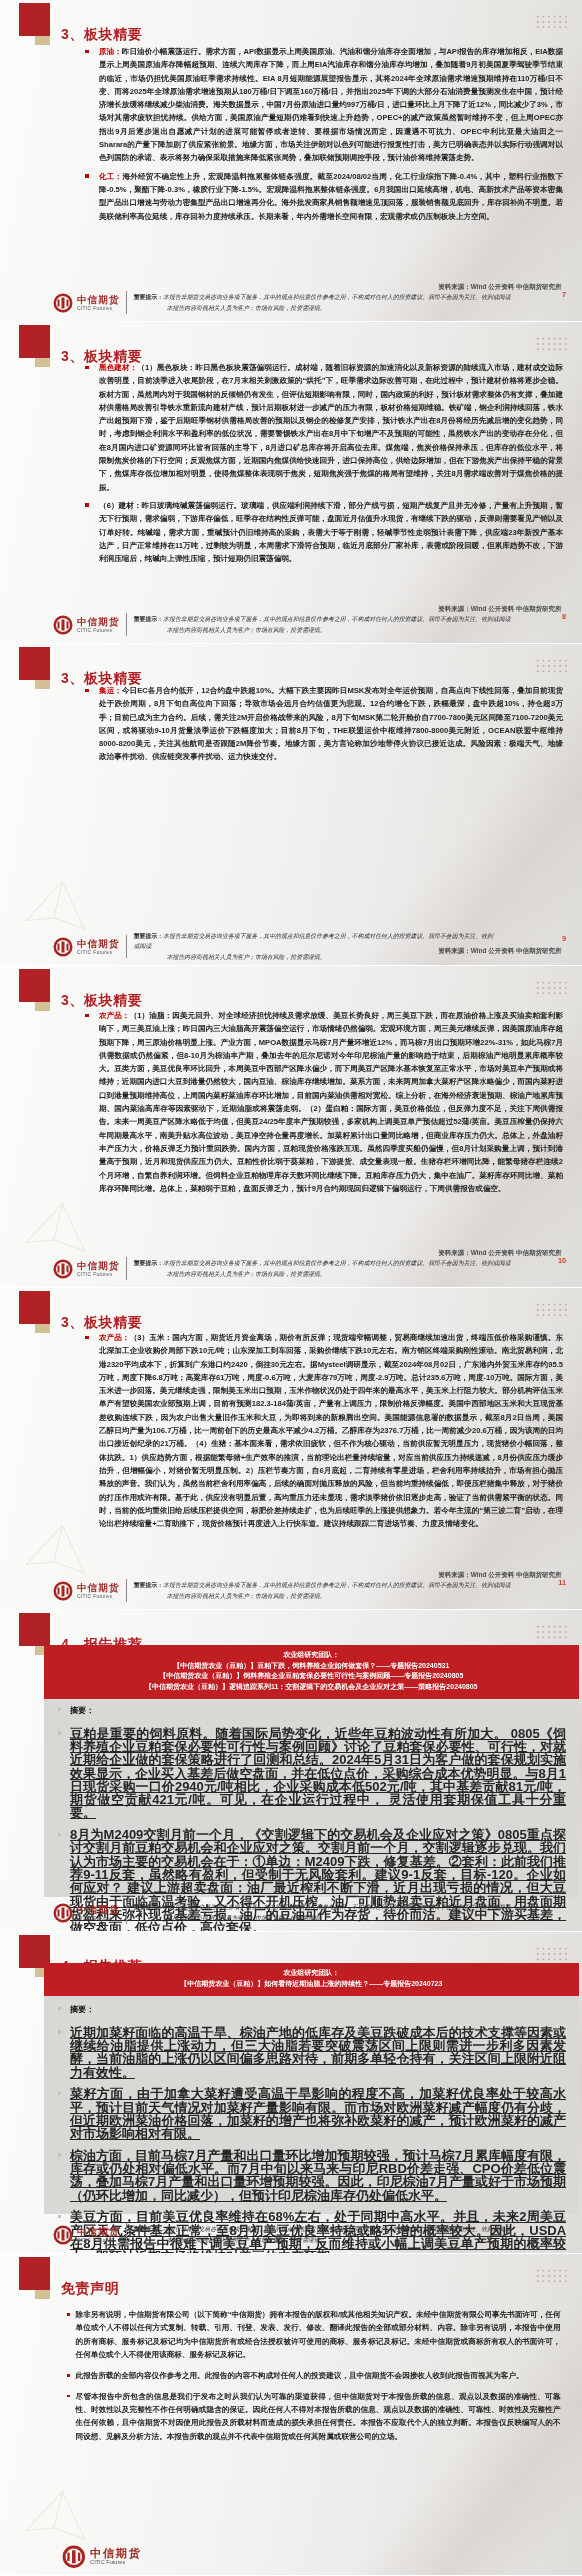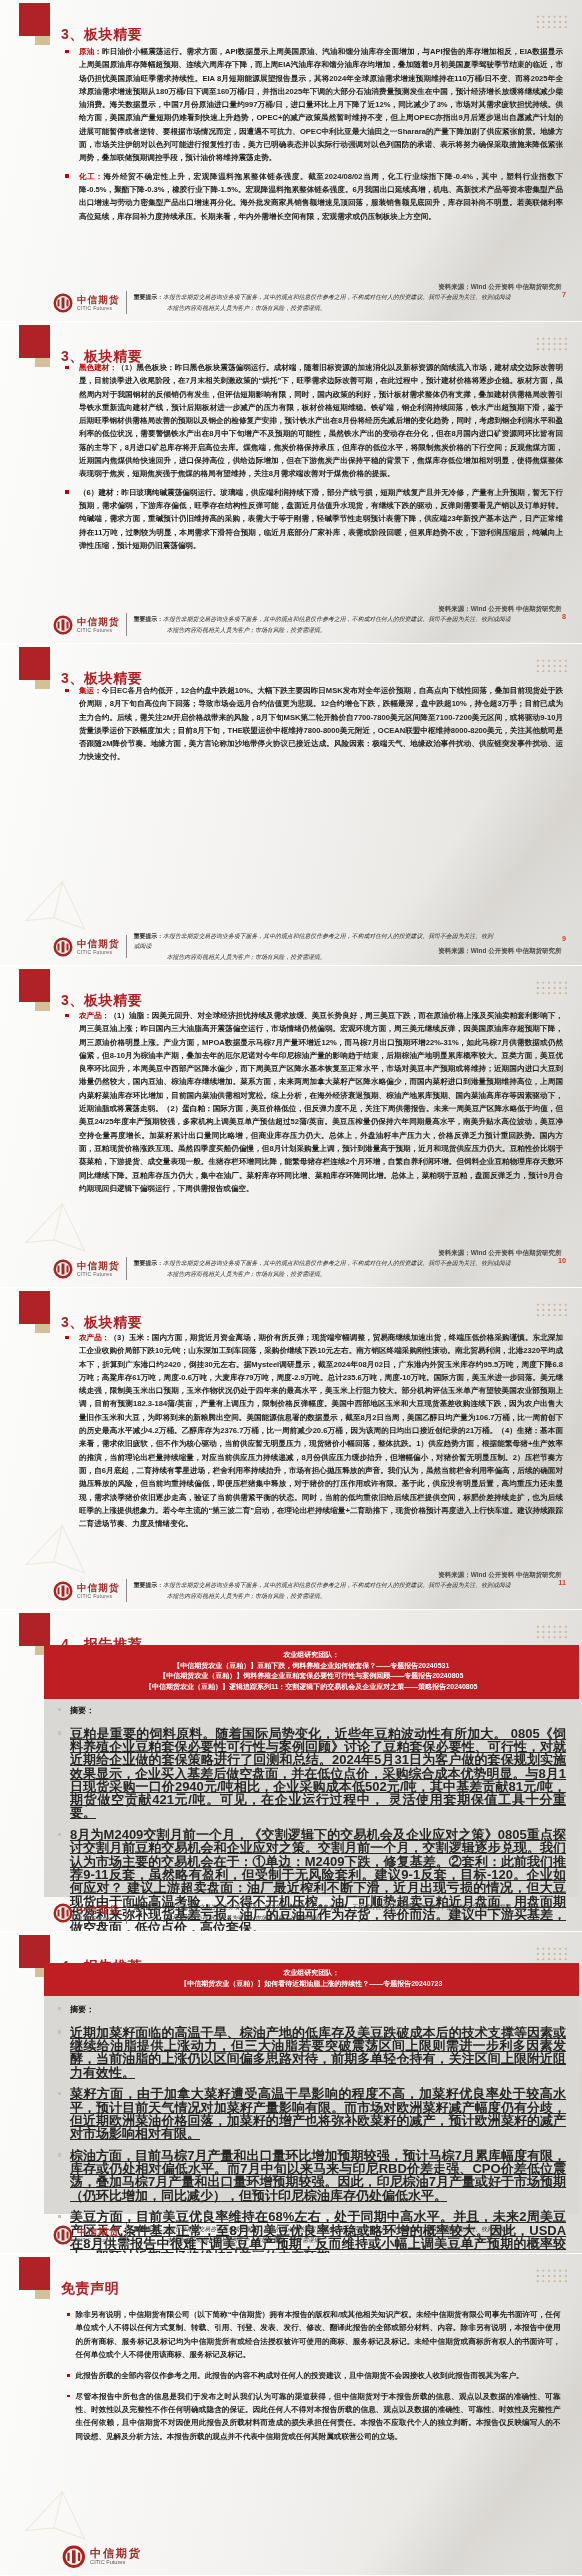--- a/index.html
+++ b/index.html
@@ -13,21 +13,21 @@
   .plane{position:absolute;left:22.5px;bottom:22.5px;opacity:.55;pointer-events:none;}
   
   .sq-tan{position:absolute;left:35px;top:27.5px;width:15px;height:17px;background:#d3c096;z-index:1;}
   .sq-red{position:absolute;left:19px;top:2.8px;width:31px;height:33px;background:#b02226;z-index:2;}
   .page-title{position:absolute;left:61px;top:14.6px;font-size:14px;font-weight:bold;color:#b01f24;
               letter-spacing:0.6px;z-index:3;}
   .dots{position:absolute;right:14.6px;top:13.5px;width:33px;height:15px;
         background-image:radial-gradient(#c3b49b 1px,transparent 1.1px);
         background-size:5.6px 5.3px;background-position:0 0;}
   
-  .content{position:absolute;left:64px;right:20px;top:45px;z-index:3;}
+  .content{position:absolute;left:84px;right:20px;top:45px;z-index:3;}
   .bullet{position:relative;padding-left:15px;margin:0 0 5px 0;text-align:justify;
           font-size:7.6px;line-height:13.3px;color:#262626;font-weight:600;}
   .bullet::before{content:"";position:absolute;left:1.1px;top:4.5px;width:3.9px;height:3.9px;background:#c00000;}
   .seg-red{color:#c00000;font-weight:bold;}
   .seg-bold{font-weight:bold;color:#111;}
   .source{position:absolute;right:21.4px;bottom:29px;font-size:6.5px;color:#4a4a4a;font-weight:600;z-index:3;}
   .source.low{bottom:9px;}
   
   .footer{position:absolute;left:53px;right:17px;bottom:3.4px;height:30px;display:flex;align-items:center;z-index:4;}
   .logo{display:flex;align-items:center;gap:3.9px;flex:0 0 auto;}

